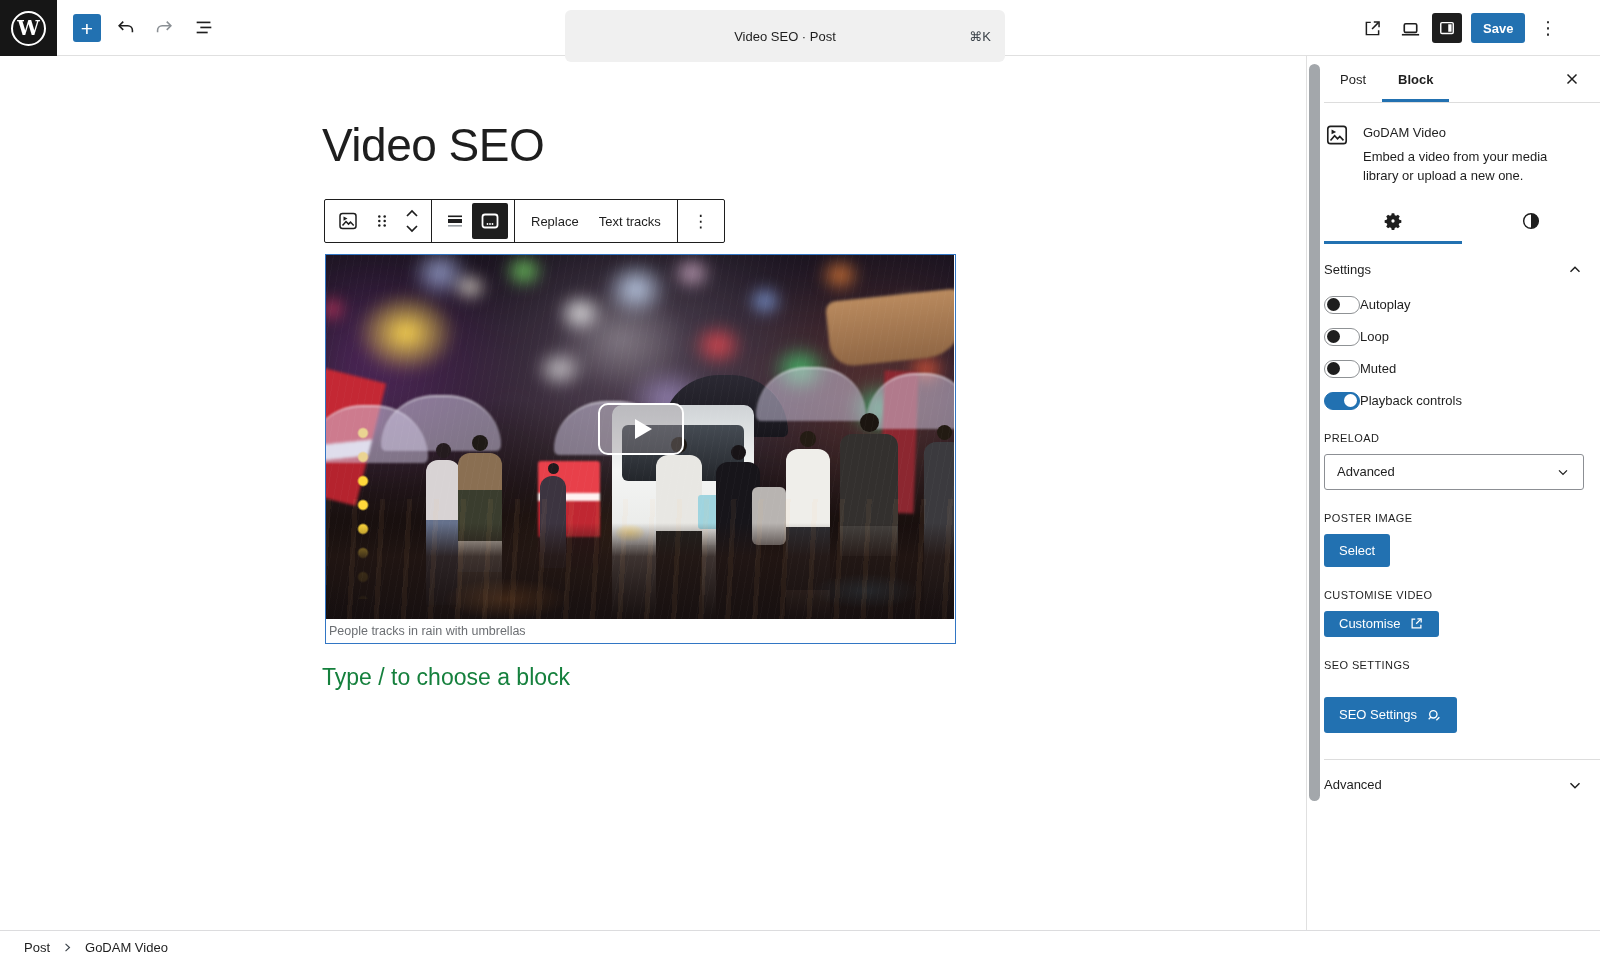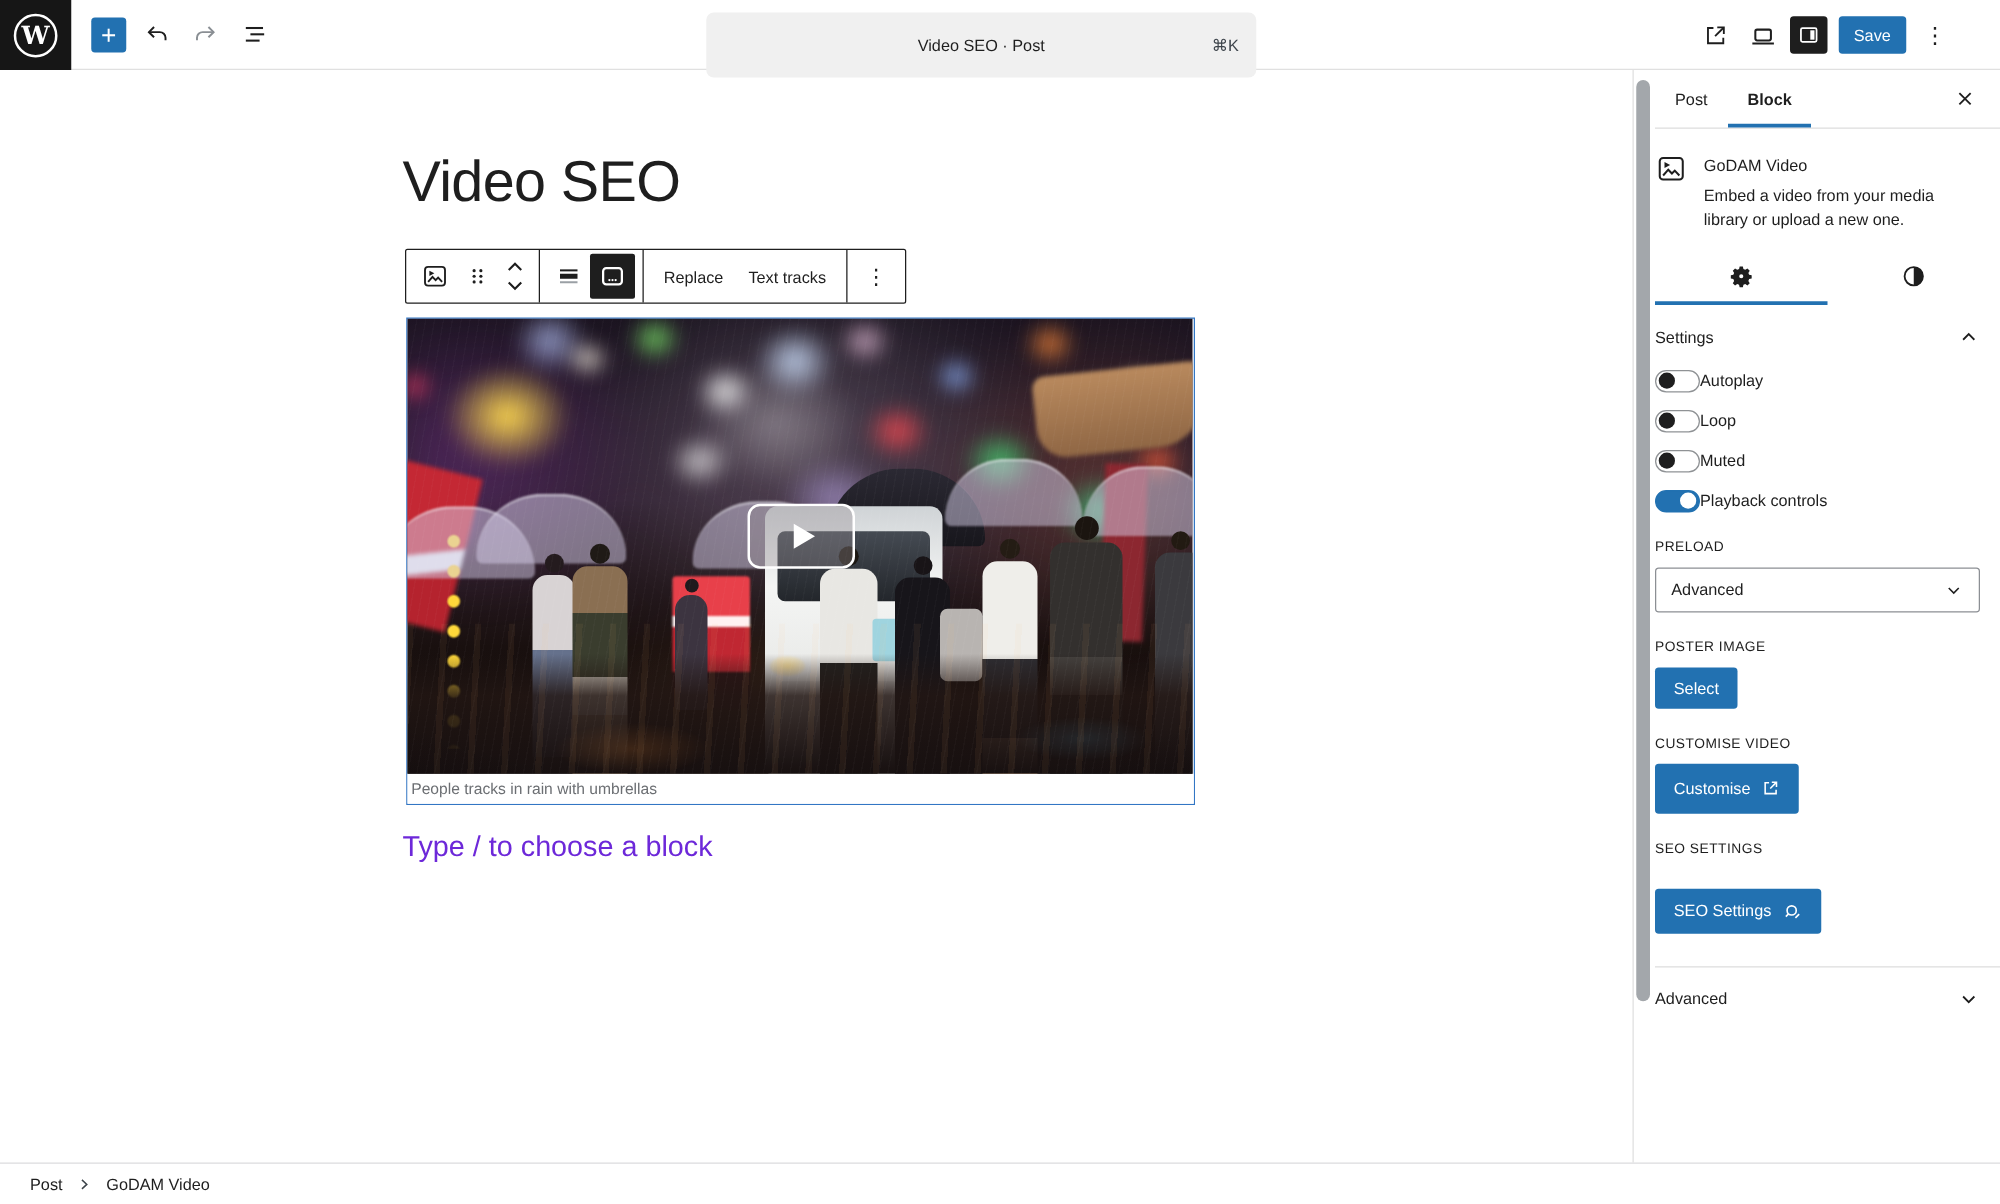--- a/index.html
+++ b/index.html
@@ -24,21 +24,21 @@
   .inserter{position:absolute;left:73px;top:14px;width:28px;height:28px;border-radius:3px;
     background:var(--accent);color:#fff;font-size:21px;line-height:1;
     display:flex;align-items:center;justify-content:center}
   .tb-icon{position:absolute;top:16px;width:24px;height:24px;display:flex;align-items:center;justify-content:center;color:var(--ink)}
   .doc-pill{position:absolute;left:565px;top:10px;width:440px;height:52px;background:#f0f0f0;
     border-radius:6px;display:flex;align-items:center;justify-content:center;font-size:13px}
   .doc-pill .shortcut{position:absolute;right:14px;color:#3c434a;font-size:13px}
   .side-toggle{position:absolute;left:1432px;top:13px;width:30px;height:30px;border-radius:3px;
     background:#1e1e1e;display:flex;align-items:center;justify-content:center}
   .save-btn{position:absolute;left:1471px;top:13px;height:30px;padding:0 12px;border-radius:3px;
-    background:var(--accent);color:#fff;font-size:13px;font-weight:400;display:flex;align-items:center}
+    background:var(--accent);color:#fff;font-size:13px;font-weight:700;display:flex;align-items:center}
   .more-dots{position:absolute;left:1536px;top:14px;width:24px;height:28px;font-size:18px;
     letter-spacing:0;display:flex;align-items:center;justify-content:center;color:var(--ink)}
 
   
   .editor{position:absolute;left:0;top:56px;width:1306px;height:875px;background:#fff}
   .post-title{position:absolute;left:322px;top:62px;font-size:46px;font-weight:500;
     letter-spacing:-0.5px;color:var(--ink)}
 
   .block-toolbar{position:absolute;left:324px;top:143px;height:44px;background:#fff;
     border:1px solid #1e1e1e;border-radius:2px;display:flex;align-items:stretch}
@@ -120,21 +120,21 @@
     repeating-linear-gradient(100deg,rgba(255,255,255,.05) 0 1px,rgba(0,0,0,0) 1px 7px)}
   .vignette{position:absolute;inset:0;background:
     radial-gradient(130% 105% at 50% 42%,rgba(0,0,0,0) 58%,rgba(6,3,9,.5) 100%)}
   .play-btn{position:absolute;left:272px;top:148px;width:86px;height:52px;border:2px solid #fff;
     border-radius:10px;background:rgba(150,140,146,.35);display:flex;align-items:center;justify-content:center}
   .play-tri{width:0;height:0;border-left:17px solid #fff;border-top:10px solid transparent;
     border-bottom:10px solid transparent;margin-left:5px}
   .video-caption{height:24px;background:#fff;display:flex;align-items:center;padding-left:3px;
     font-size:12.5px;color:#6c6f73}
 
-  .placeholder{position:absolute;left:322px;top:608px;font-size:23px;color:#6d28d9}
+  .placeholder{position:absolute;left:322px;top:608px;font-size:23px;color:#15803d}
 
   
   .scroll-thumb{position:absolute;left:1309px;top:64px;width:11px;height:737px;border-radius:8px;
     background:#a3a7ab;z-index:30}
 
   
   .sidebar{position:absolute;left:1306px;top:56px;width:294px;height:875px;background:#fff;
     border-left:1px solid var(--line)}
   .sb-content{margin-left:17px}
   .sb-tabs{display:flex;align-items:center;height:47px;border-bottom:1px solid #ddd}
@@ -154,21 +154,21 @@
   .toggle-row .t-label{font-size:13px}
   .switch{position:relative;width:36px;height:18px;border-radius:10px;border:1.5px solid #8f9295;background:#fff;flex:0 0 auto}
   .switch .knob{position:absolute;left:2px;top:1px;width:13px;height:13px;border-radius:50%;background:#1e1e1e}
   .switch[data-state="on"]{background:var(--accent);border-color:var(--accent)}
   .switch[data-state="on"] .knob{left:auto;right:2px;background:#fff}
   .field-label{font-size:11px;font-weight:500;letter-spacing:.4px;color:var(--ink);text-transform:uppercase}.mt22{margin-top:22px}
   .select-box{margin-top:10px;height:36px;border:1px solid #8c8f94;border-radius:3px;display:flex;
     align-items:center;justify-content:space-between;padding:0 12px;font-size:13px;background:#fff}
   .blue-btn{margin-top:10px;height:33px;padding:0 15px;border-radius:3px;background:var(--accent);
     color:#fff;font-size:13px;font-weight:500;display:inline-flex;align-items:center;gap:9px}
-  .blue-btn.h34{height:40px}.blue-btn.h36{height:36px;margin-top:26px}
+  .blue-btn.h34{height:26px}.blue-btn.h36{height:36px;margin-top:26px}
   .sb-divider{border-top:1px solid #ddd;margin-top:26px}
   .adv-row{height:50px;display:flex;align-items:center;justify-content:space-between;padding-right:16px}
   .adv-row .adv-label{font-size:13px;font-weight:500}
 
   
   .footer{position:absolute;left:0;bottom:0;width:1600px;height:33px;background:#fff;
     border-top:1px solid #dcdcde;display:flex;align-items:center;padding-left:24px;gap:11px;z-index:50}
   .crumb{font-size:13px;color:var(--ink)}
   .crumb-sep{color:#555;display:flex;align-items:center}
 </style>

